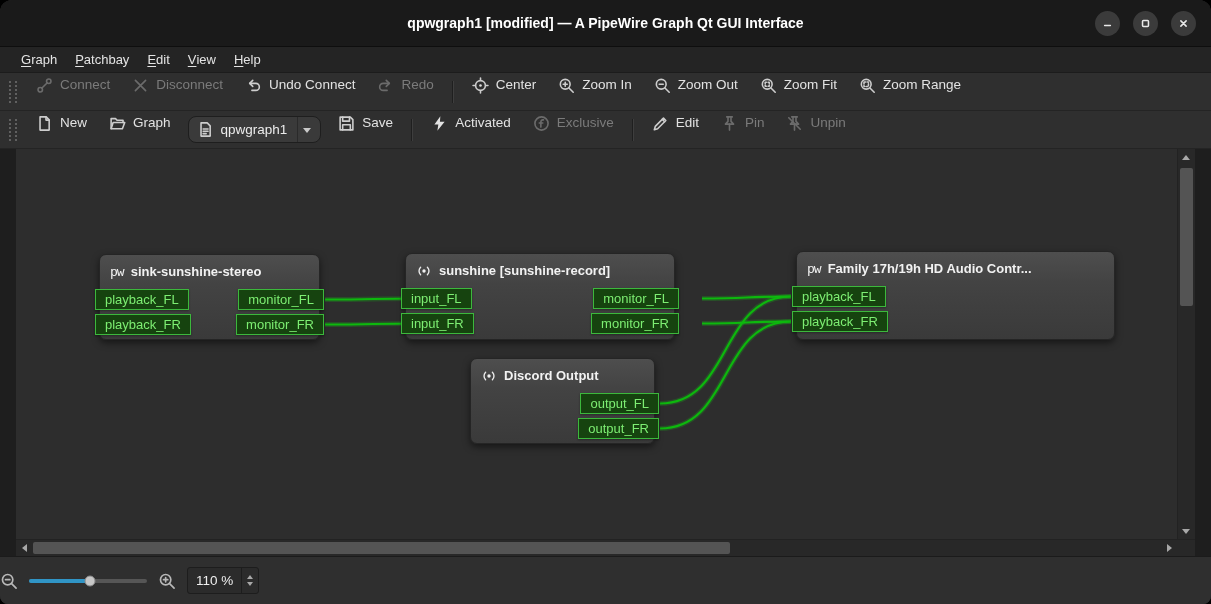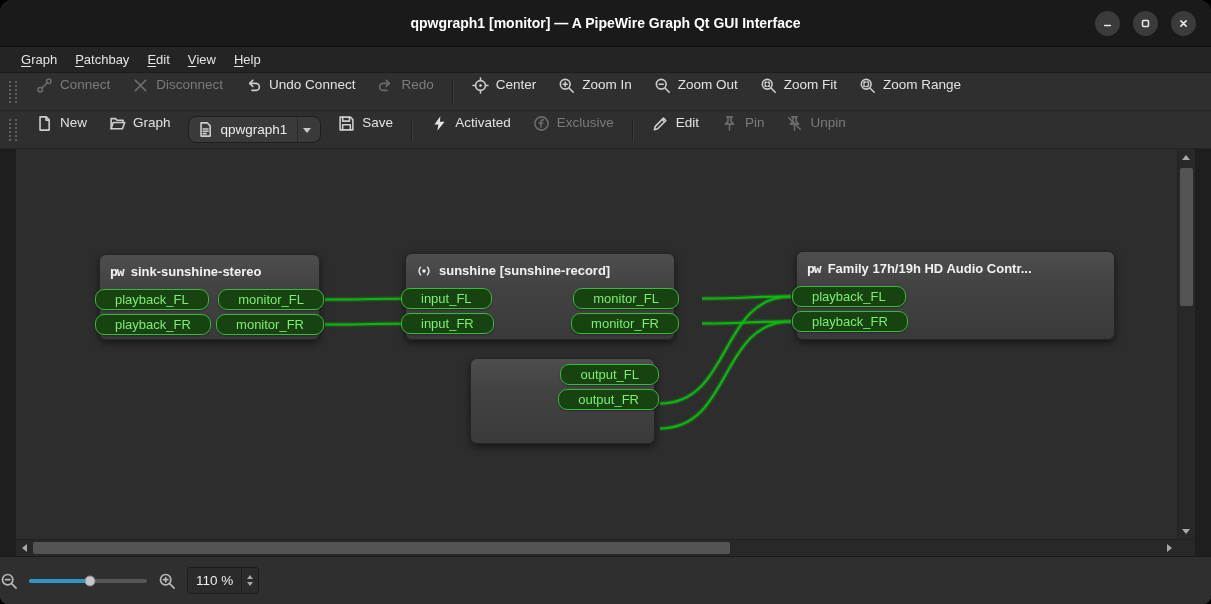--- a/index.html
+++ b/index.html
@@ -39,26 +39,26 @@
   .canvas{flex:1;position:relative;background:#2d2d2d;overflow:hidden}
   #wires{position:absolute;left:0;top:0;z-index:0}
   #wires path{fill:none}
   .wire{stroke-width:2.2}
   .wire-glow{stroke:rgba(25,200,25,.22);stroke-width:5}
 
   .node{position:absolute;z-index:1;background:linear-gradient(180deg,#4e4e4e 0%,#434343 35%,#3a3a3a 100%);border:1px solid #252525;border-radius:7px;box-shadow:0 3px 7px rgba(0,0,0,.5)}
   .node-header{display:flex;align-items:center;gap:7px;padding:8px 10px 3px;line-height:18px;font-size:13px;font-weight:bold;color:#f2f2f2;white-space:nowrap;overflow:hidden}
   .node-header .icon{width:16px;height:16px}
   .node-header .icon svg{stroke:#eaeaea;stroke-width:1.4}
-  .pw-glyph{font-family:"DejaVu Sans Mono",monospace;font-weight:bold;font-size:13px;color:#f0f0f0;letter-spacing:-1px;line-height:16px}
+  .pw-glyph{font-family:"DejaVu Sans Mono",monospace;font-weight:normal;font-size:13px;color:#f0f0f0;letter-spacing:-1px;line-height:16px}
   .node-body{display:flex;justify-content:space-between;padding:5px 0 6px}
   .port-col{display:flex;flex-direction:column;gap:4px;align-items:flex-start}
   .port-col.left{margin-left:-5px}
   .port-col.right{align-items:flex-end;margin-right:-5px}
-  .port{height:21px;display:flex;align-items:center;white-space:nowrap;padding:0 19px;border-radius:9px;background:var(--port-bg,#16430f);border:1.5px solid var(--port-border,#3cb83c);color:var(--port-text,#7dee72);font-size:13px;box-shadow:0 1px 2px rgba(0,0,0,.35)}
+  .port{height:21px;display:flex;align-items:center;white-space:nowrap;padding:0 9px;border-radius:0;background:var(--port-bg,#16430f);border:1.5px solid var(--port-border,#3cb83c);color:var(--port-text,#7dee72);font-size:13px;box-shadow:0 1px 2px rgba(0,0,0,.35)}
 
   
   .vscroll{flex:0 0 18px;background:#282828;border-left:1px solid #222;position:relative;display:flex;flex-direction:column;justify-content:space-between}
   .hscroll-row{flex:0 0 16px;display:flex}
   .hscroll{flex:1;background:#282828;border-top:1px solid #222;position:relative;display:flex;justify-content:space-between;align-items:center}
   .corner{flex:0 0 18px;background:#282828;border-top:1px solid #222}
   .scroll-arrow{width:16px;height:16px;display:flex;align-items:center;justify-content:center}
   .v-thumb{position:absolute;left:2px;right:2px;top:19px;height:138px;background:#545454;border-radius:2px}
   .h-thumb{position:absolute;top:2px;bottom:2px;left:17px;width:60%;background:#545454;border-radius:2px}
   .tri{width:0;height:0}
@@ -80,21 +80,21 @@
   .spin-arrows{display:flex;flex-direction:column;justify-content:center;gap:3px;padding:0 5px;border-left:1px solid #1d1d1d}
   .spin-arrows .tri.up{border-left-width:3.5px;border-right-width:3.5px;border-bottom-width:4.5px}
   .spin-arrows .tri.down{border-left-width:3.5px;border-right-width:3.5px;border-top-width:4.5px}
 </style>
 </head>
 <body>
 
 <div class="window">
 
   <div class="titlebar">
-    <div class="title">qpwgraph1 [monitor] — A PipeWire Graph Qt GUI Interface</div>
+    <div class="title">qpwgraph1 [modified] — A PipeWire Graph Qt GUI Interface</div>
     <div class="winbtns">
       <div class="winbtn">
           <svg viewBox="0 0 10 10">
             <path d="M2.4 6.8 H7.6"></path>
           </svg>
         </div>
       <div class="winbtn">
           <svg viewBox="0 0 10 10">
             <rect x="2.3" y="2.3" width="5.4" height="5.4" rx="0.8"></rect>
           </svg>
@@ -356,20 +356,29 @@
             </div>
             <div class="node-body">
               <div class="port-col left">
                 <div class="port in">playback_FL</div>
                 <div class="port in">playback_FR</div>
               </div>
               <div class="port-col right"></div>
             </div>
           </div>
           <div class="node" style="left: 454px; top: 209px; width: 185px; height: 86px;">
+            <div class="node-header">
+              <span class="icon">
+                <svg viewBox="0 0 16 16">
+                  <circle cx="8" cy="8" r="1.7" fill="currentColor" stroke="none"></circle>
+                  <path d="M4.6 4.2 A5.4 5.4 0 0 0 4.6 11.8 M11.4 4.2 A5.4 5.4 0 0 1 11.4 11.8"></path>
+                </svg>
+              </span>
+              <span>Discord Output</span>
+            </div>
             <div class="node-body">
               <div class="port-col left"></div>
               <div class="port-col right">
                 <div class="port out">output_FL</div>
                 <div class="port out">output_FR</div>
               </div>
             </div>
           </div>
         </div>
       <div class="vscroll">

